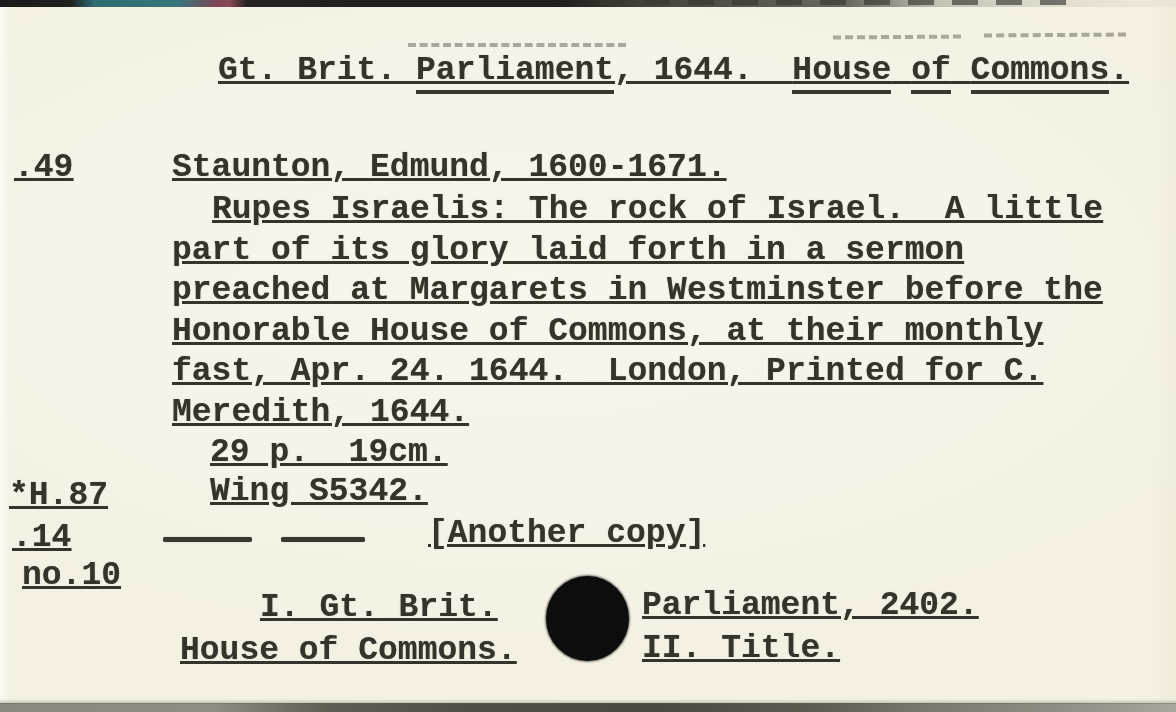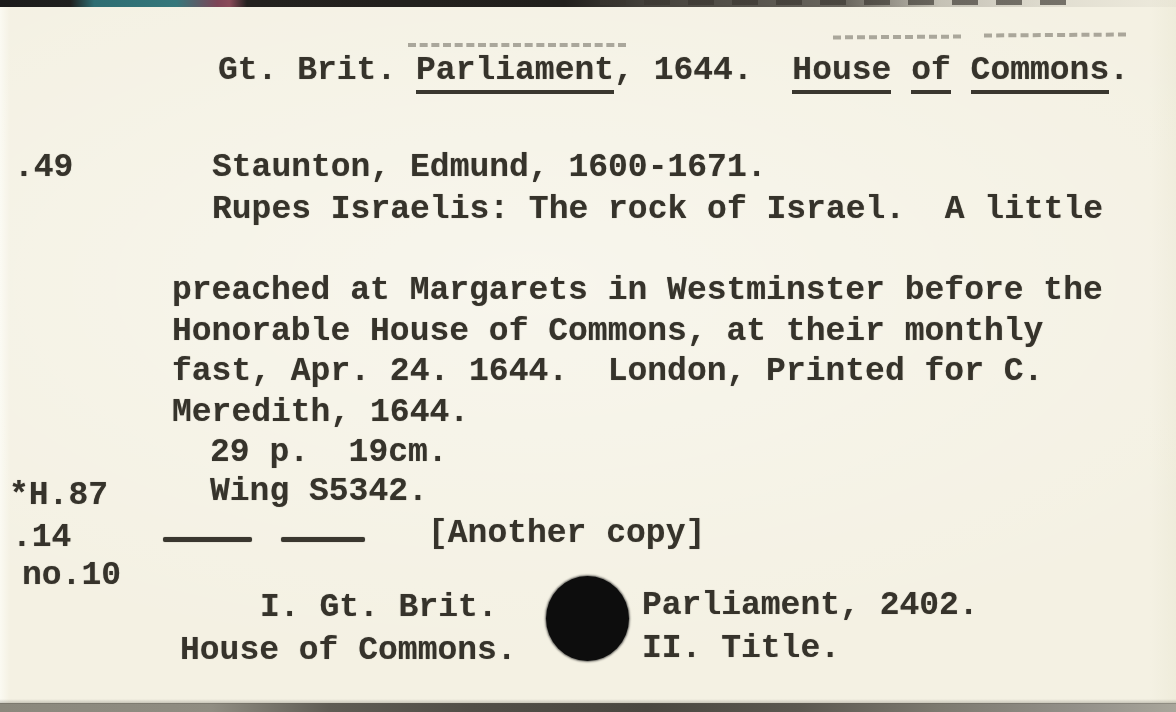--- a/index.html
+++ b/index.html
@@ -45,20 +45,21 @@
   }
 
   
   .tw{
     position:absolute;
     font-size:33px;line-height:38px;font-weight:700;
     color:#36332b;
     letter-spacing:0px;
     white-space:pre;
     text-shadow:0 0 1px rgba(54,51,43,0.45);
+    text-decoration:underline;
   }
   .u{border-bottom:4px solid #3a372f;padding-bottom:1px;}
 
   
   .ghost{position:absolute;height:0;border-top:4px dashed #6e6a5f;opacity:.55;}
 
   
   .dash{position:absolute;height:5px;background:#3a372f;border-radius:2px;box-shadow:0 0 1px rgba(54,51,43,.6);}
 
   
@@ -80,22 +81,23 @@
   <div class="edge-bottom-fade"></div>
 
   <div class="ghost" style="left:408px;top:43px;width:218px;"></div>
   <div class="ghost" style="left:833px;top:35px;width:128px;transform:rotate(-0.4deg);"></div>
   <div class="ghost" style="left:984px;top:33px;width:142px;transform:rotate(-0.4deg);"></div>
 
   <div class="tw" style="left:218px;top:52px;"><span>Gt. Brit. </span><span class="u">Parliament</span><span>, 1644.  </span><span class="u">House</span><span> </span><span class="u">of</span><span> </span><span class="u">Commons</span><span>.</span></div>
 
   <div class="tw" style="left:14px;top:149px;">.49</div>
 
-  <div class="tw" style="left:172px;top:149px;margin-left:40px;">Staunton, Edmund, 1600-1671.</div>
+  <div class="tw" style="left:172px;top:149px;">Staunton, Edmund, 1600-1671.</div>
   <div class="tw" style="left:212px;top:191px;">Rupes Israelis: The rock of Israel.  A little</div>
+  <div class="tw" style="left:172px;top:232px;">part of its glory laid forth in a sermon</div>
   <div class="tw" style="left:172px;top:272px;">preached at Margarets in Westminster before the</div>
   <div class="tw" style="left:172px;top:313px;">Honorable House of Commons, at their monthly</div>
   <div class="tw" style="left:172px;top:353px;">fast, Apr. 24. 1644.  London, Printed for C.</div>
   <div class="tw" style="left:172px;top:394px;text-align:right;">Meredith, 1644.</div>
   <div class="tw" style="left:210px;top:434px;">29 p.  19cm.</div>
   <div class="tw" style="left:210px;top:473px;">Wing S5342.</div>
 
   <div class="tw" style="left:9px;top:477px;text-align:right;">*H.87</div>
   <div class="tw" style="left:12px;top:519px;">.14</div>
   <div class="tw" style="left:22px;top:557px;">no.10</div>

